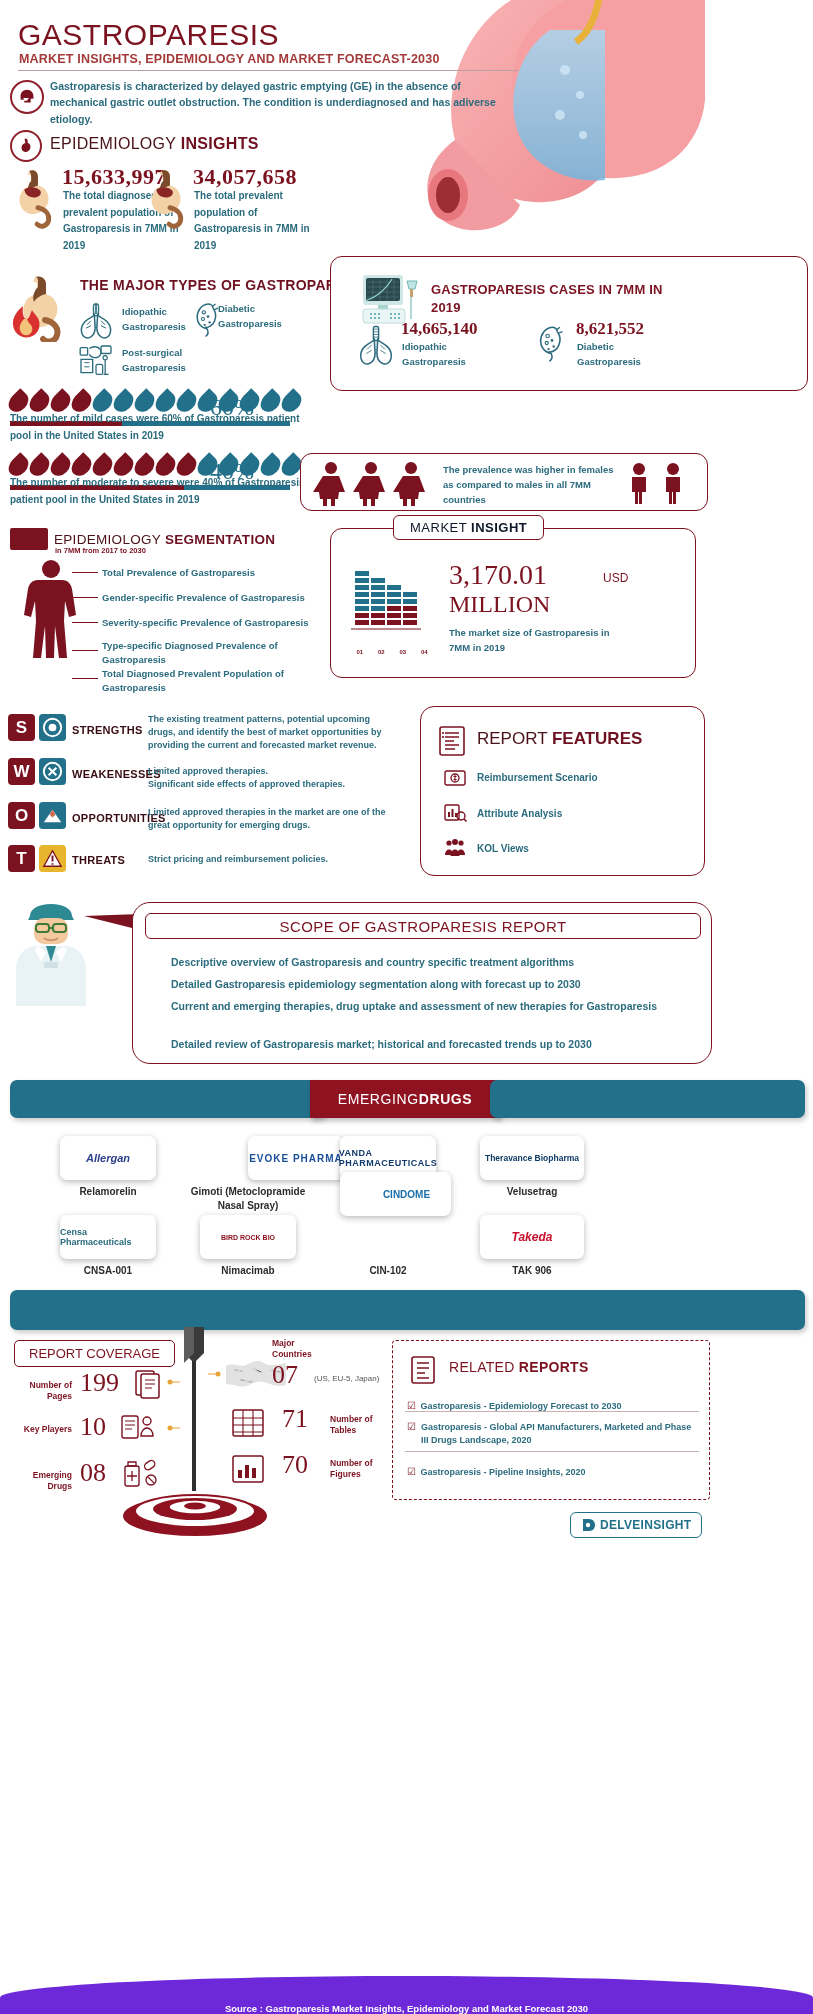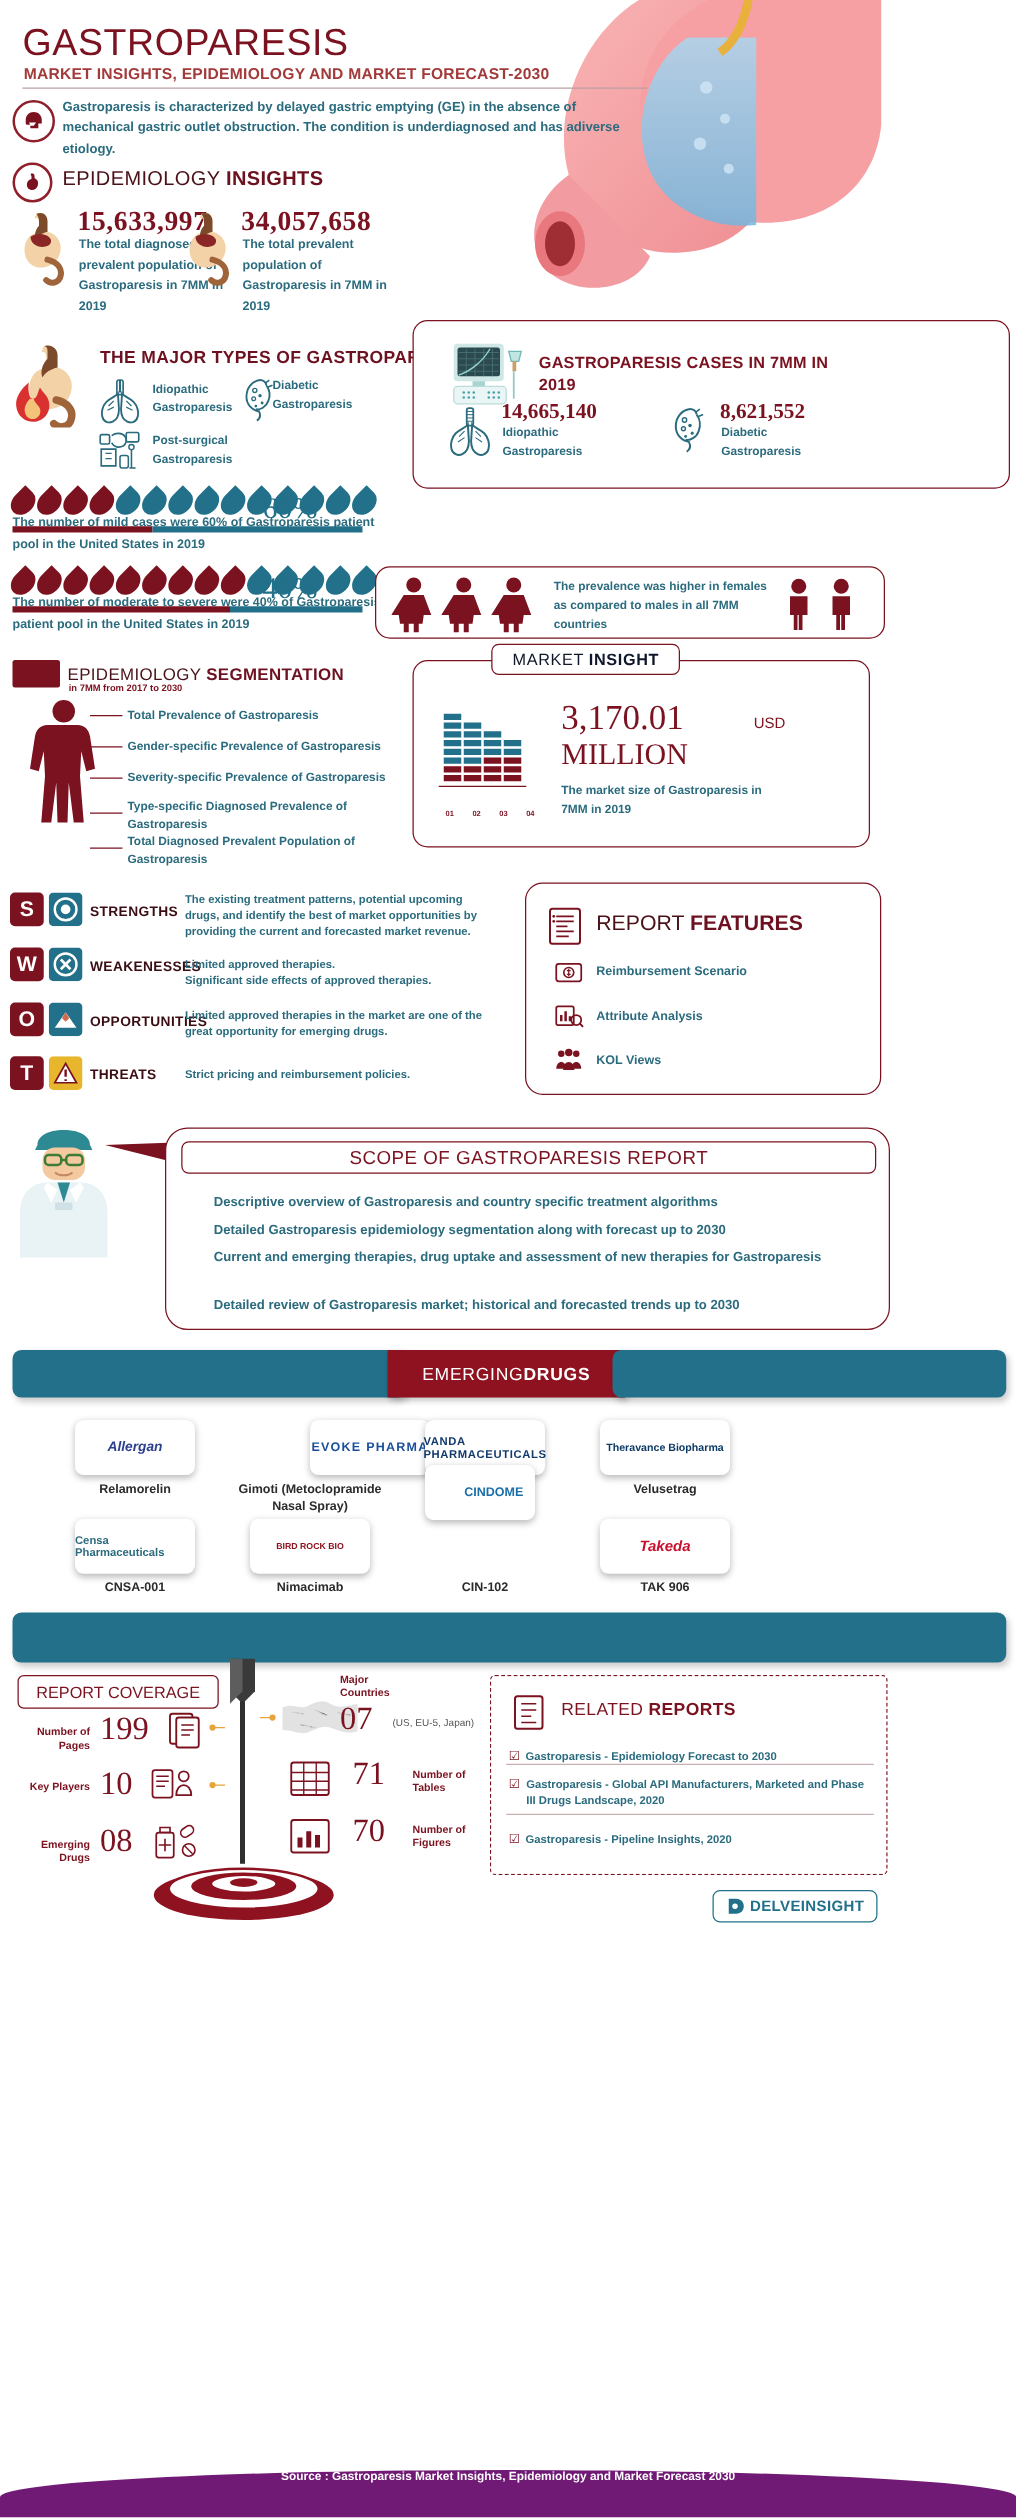--- a/index.html
+++ b/index.html
@@ -86,23 +86,23 @@
   .cov-pill { border:1.5px solid #7b1220; border-radius:5px; padding:5px 14px; font-size:13px; color:#7b1220; }
   .cov-lbl { font-size:8.5px; color:#7b1220; font-weight:bold; text-align:right; line-height:1.3;}
   .cov-num { font-family:"Liberation Serif", serif; font-size:26px; color:#7b1220; }
   .cov-note { font-size:8px; color:#555; }
 
   
   .rr-box { position:absolute; border:1.4px dashed #7b1220; border-radius:4px; }
   .rr-title { font-size:14px; color:#7b1220; letter-spacing:.3px;}
   .rr-item { font-size:9px; color:#2b6b7e; font-weight:bold; line-height:1.4; }
 
-  .footer { position:absolute; left:0; bottom:0; width:813px; height:38px; background:#701a75;
+  .footer { position:absolute; left:0; bottom:0; width:813px; height:38px; background:#6d28d9;
             border-radius:60% 60% 0 0 / 26px 26px 0 0;
-            display:flex; align-items:flex-start; justify-content:center; }
+            display:flex; align-items:flex-end; justify-content:center; }
   .footer span { color:#fff; font-size:9.5px; font-weight:bold; }
 
   .ellipse-top { position:absolute; }
 </style>
 </head>
 <body>
 
 <div class="page">
 
   <svg class="ellipse-top" style="left:400px;top:-10px;" width="413" height="250">
@@ -553,21 +553,21 @@
   <div class="logo-card" style="position:absolute;left:60px;top:1215px;width:96px;height:44px;">
     <span style="font-size:9px;color:#2b6b7e;font-weight:bold;">Censa Pharmaceuticals</span>
   </div>
   <div class="drug-name" style="position:absolute;left:48px;top:1264px;width:120px;">CNSA-001</div>
 
   <div class="logo-card" style="position:absolute;left:200px;top:1215px;width:96px;height:44px;">
     <span style="font-size:7px;color:#8f1220;font-weight:bold;">BIRD ROCK BIO</span>
   </div>
   <div class="drug-name" style="position:absolute;left:188px;top:1264px;width:120px;">Nimacimab</div>
 
-  <div class="logo-card" style="position:absolute;left:340px;top:1172px;width:88px;height:44px;padding-left:22px;">
+  <div class="logo-card" style="position:absolute;left:340px;top:1172px;width:111px;height:44px;padding-left:22px;">
     <span style="font-size:10px;color:#1b6fa8;font-weight:bold;">CINDOME</span>
   </div>
   <div class="drug-name" style="position:absolute;left:328px;top:1264px;width:120px;">CIN-102</div>
 
   <div class="logo-card" style="position:absolute;left:480px;top:1215px;width:104px;height:44px;">
     <span style="font-size:12px;color:#c8102e;font-weight:bold;font-style:italic;">Takeda</span>
   </div>
   <div class="drug-name" style="position:absolute;left:472px;top:1264px;width:120px;">TAK 906</div>
 
   <div class="teal-bar" style="position:absolute;left:10px;top:1290px;width:795px;height:40px;"></div>

